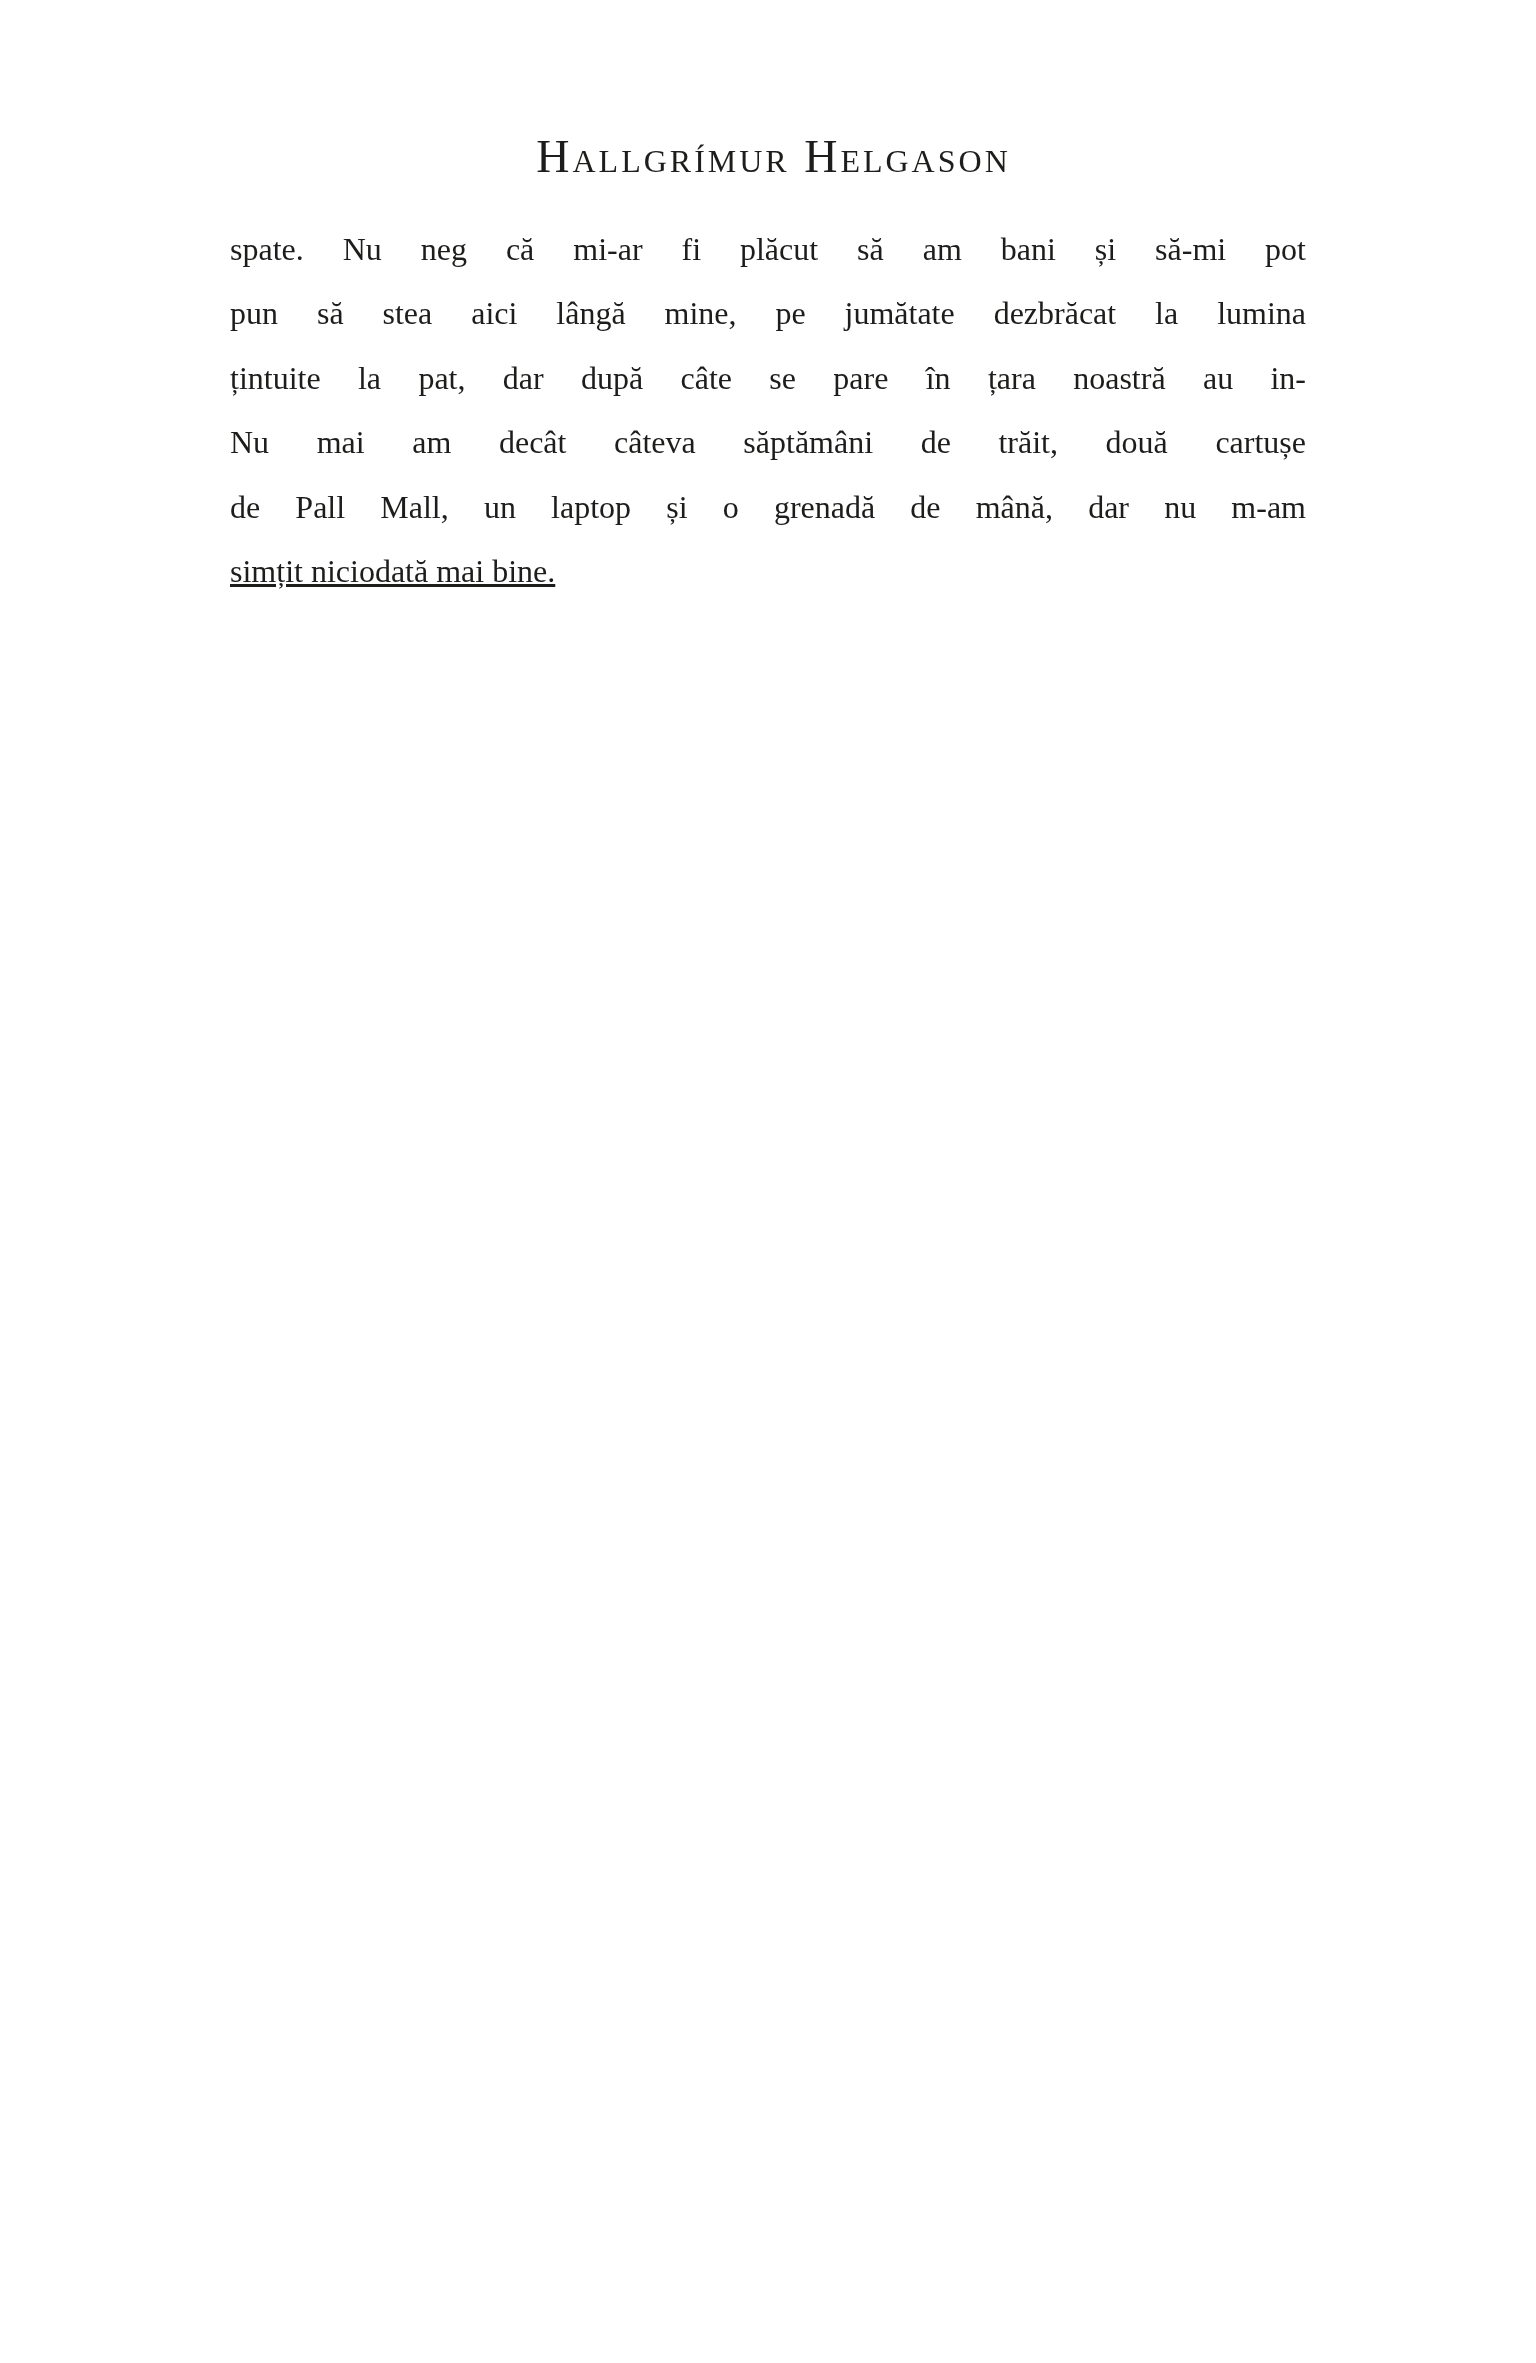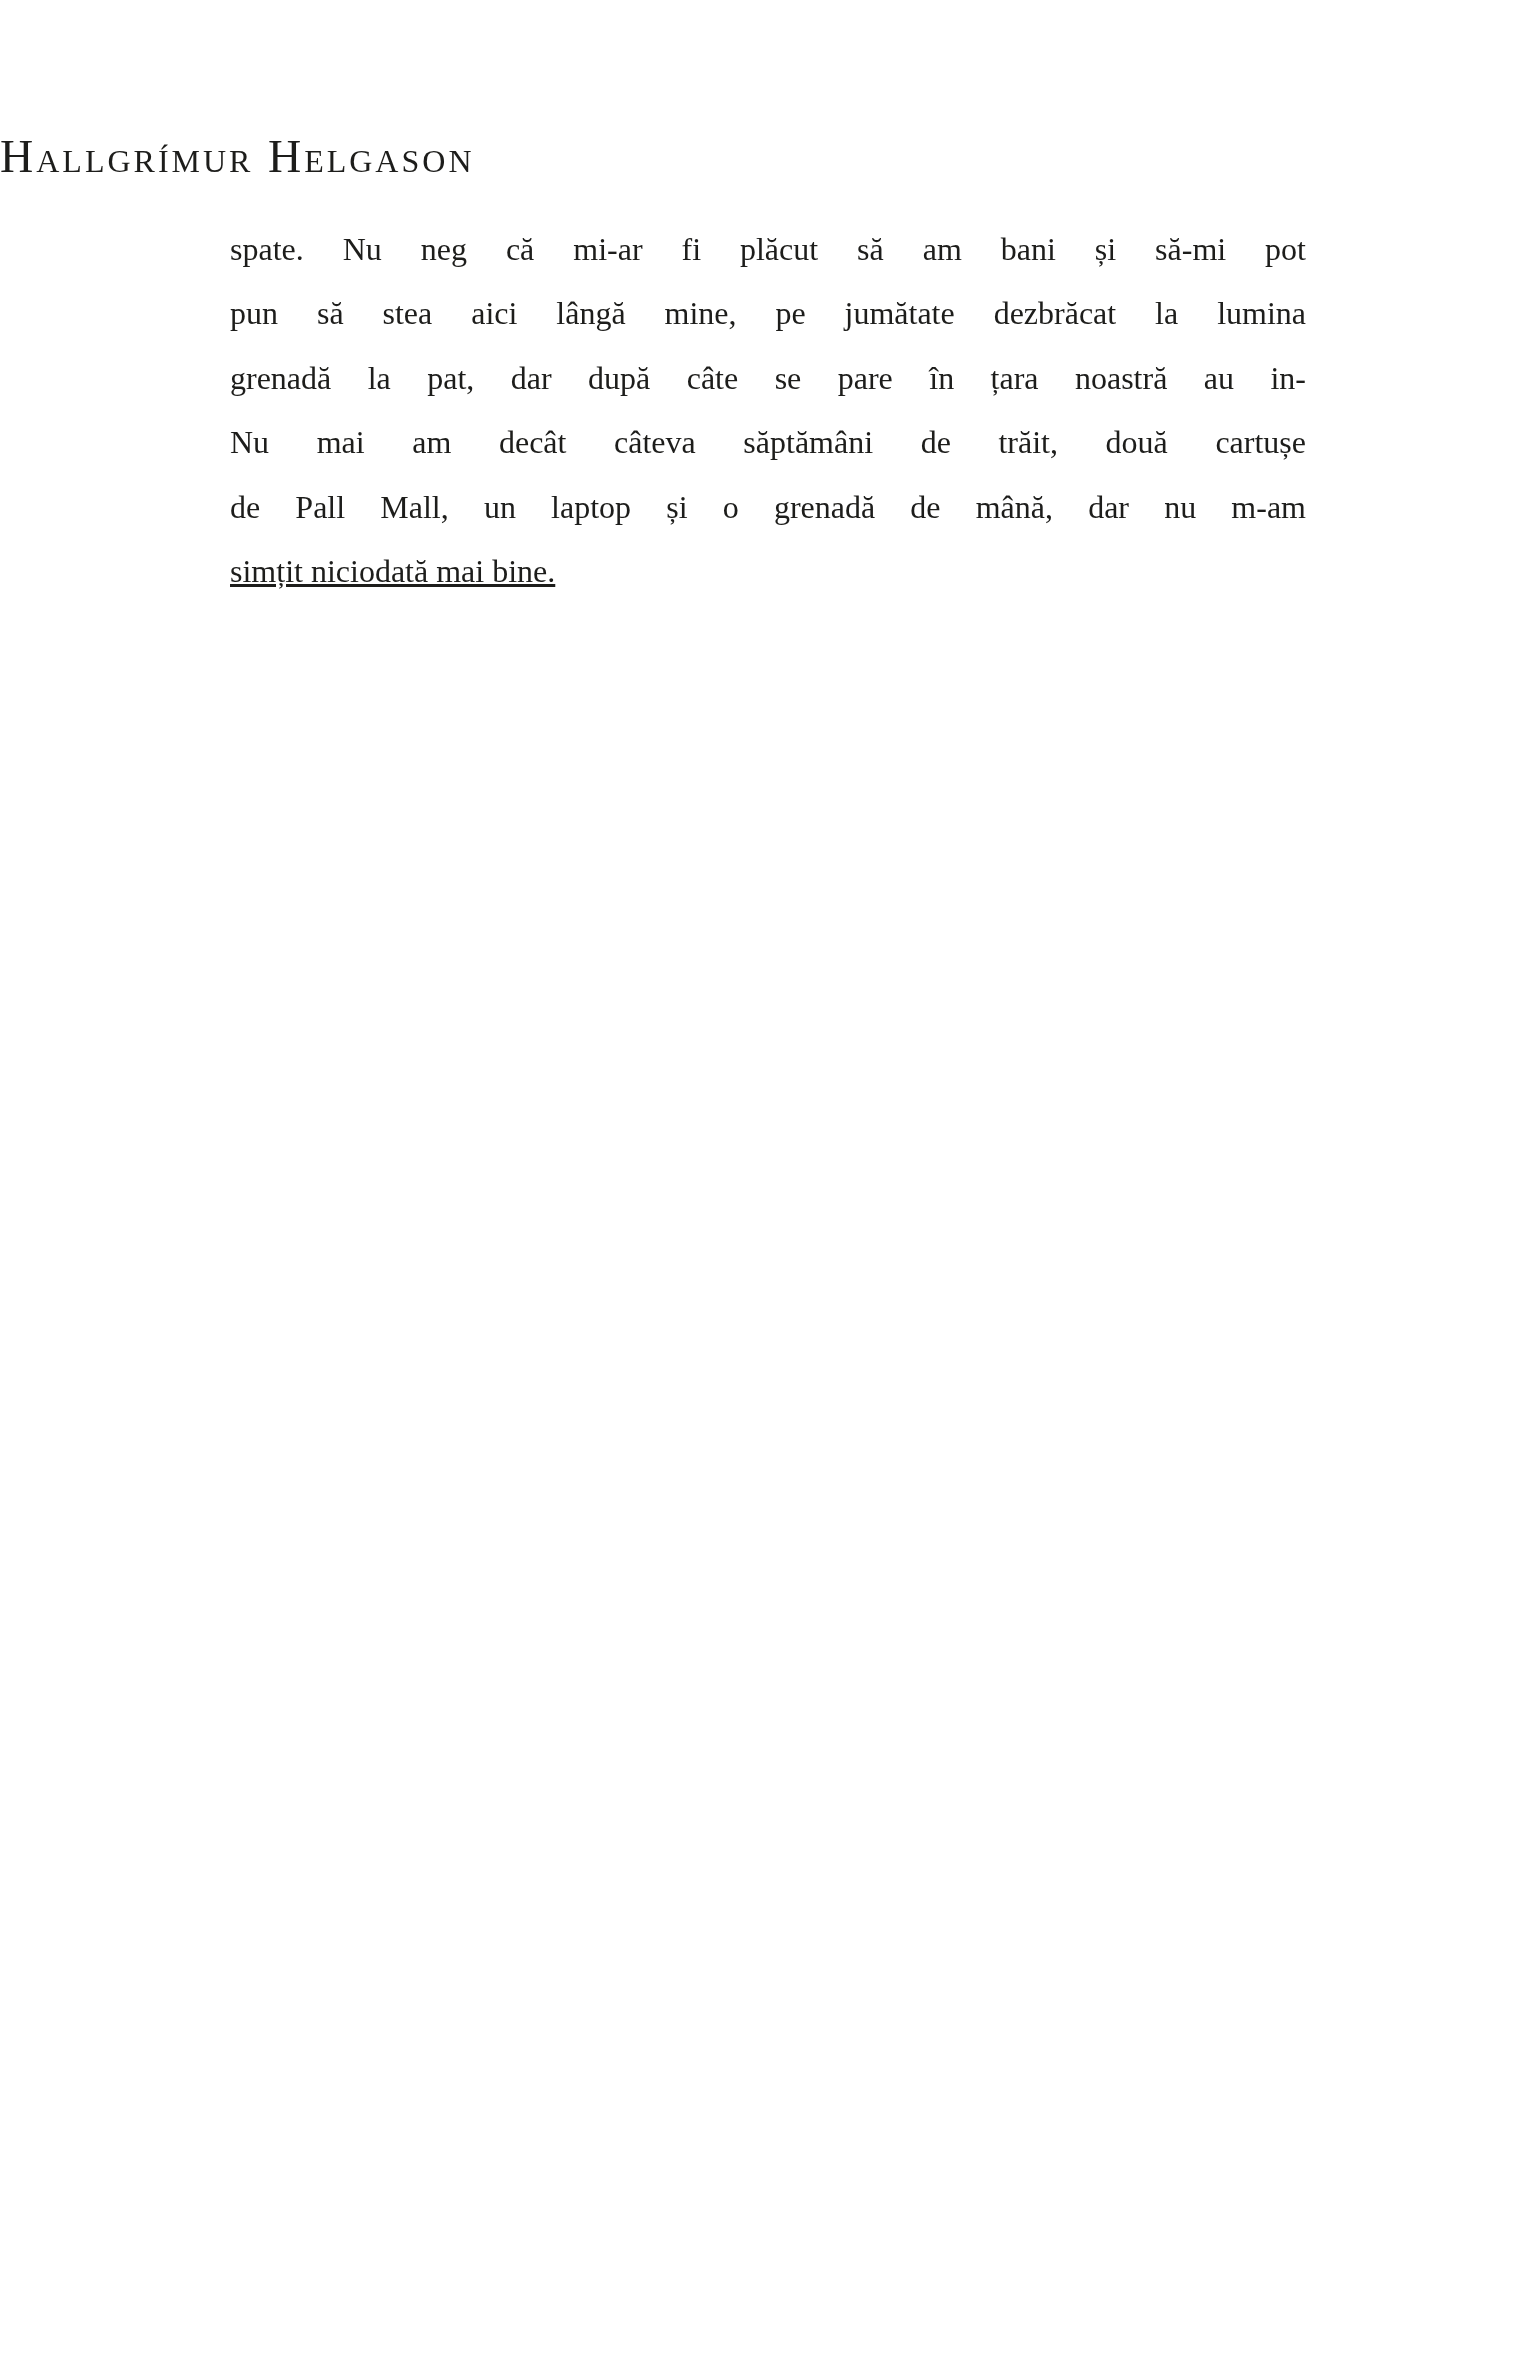--- a/index.html
+++ b/index.html
@@ -12,27 +12,28 @@
     width: 1536px;
     height: 2363px;
     margin: 0 auto;
     background: #ffffff;
     color: #1d1d1b;
     font-family: "Liberation Serif", "DejaVu Serif", serif;
     overflow: hidden;
   }
   .running-header {
     margin-top: 132px;
-    text-align: left;
+    text-align: center;
     font-variant: small-caps;
     font-size: 46px;
     letter-spacing: 3px;
     line-height: 1.1;
     color: #1d1d1b;
     white-space: nowrap;
+    padding-left: 11px;
   }
   .body-block {
     width: 1076px;
     margin: 34px auto 0 auto;
     font-size: 32px;
     line-height: 64.5px;
     color: #1d1d1b;
   }
   .body-line {
     text-align: justify;
@@ -48,19 +49,19 @@
 </head>
 <body>
 
 <div class="page">
 
   <div class="running-header">Hallgrímur Helgason</div>
 
   <div class="body-block">
     <div class="body-line">spate. Nu neg că mi-ar fi plăcut să am bani și să-mi pot</div>
     <div class="body-line">pun să stea aici lângă mine, pe jumătate dezbrăcat la lumina</div>
-    <div class="body-line">grenadă la pat, dar după câte se pare în țara noastră au in-</div>
+    <div class="body-line">țintuite la pat, dar după câte se pare în țara noastră au in-</div>
     <div class="body-line">Nu mai am decât câteva săptămâni de trăit, două cartușe</div>
     <div class="body-line">de Pall Mall, un laptop și o grenadă de mână, dar nu m-am</div>
     <div class="body-line last-line">simțit niciodată mai bine.</div>
   </div>
 
 </div>
 
 </body></html>

